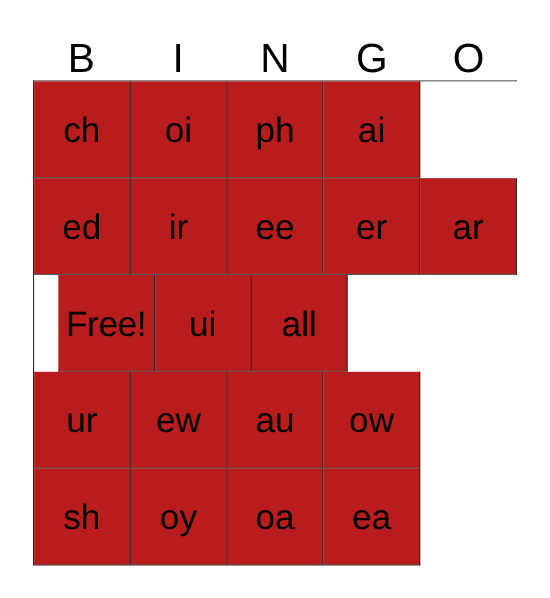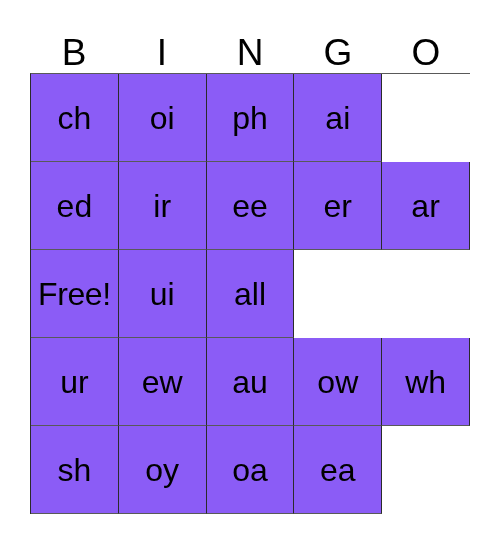--- a/index.html
+++ b/index.html
@@ -68,26 +68,27 @@
     height: 100%;
     box-sizing: border-box;
     border-right: 1px solid #2b2b2b;
     border-bottom: 1px solid #595959;
     display: flex;
     align-items: center;
     justify-content: center;
     font-size: 32px;
     line-height: 34px;
     color: #000000;
-    background: #8b5cf6;
+    background: #b91c1c;
     overflow: hidden;
     white-space: nowrap;
   }
   .bingo-cell.free-cell {
     letter-spacing: -0.4px;
+    margin-left: 22px;
   }
 </style>
 </head>
 <body>
 
 <div id="bingo-card">
 
   <div id="header-row">
     <div class="header-cell">B</div>
     <div class="header-cell">I</div>
@@ -117,21 +118,20 @@
       <div class="bingo-cell free-cell">Free!</div>
       <div class="bingo-cell">ui</div>
       <div class="bingo-cell">all</div>
     </div>
 
     <div class="bingo-row">
       <div class="bingo-cell">ur</div>
       <div class="bingo-cell">ew</div>
       <div class="bingo-cell">au</div>
       <div class="bingo-cell">ow</div>
-      <div class="bingo-cell">wh</div>
     </div>
 
     <div class="bingo-row">
       <div class="bingo-cell">sh</div>
       <div class="bingo-cell">oy</div>
       <div class="bingo-cell">oa</div>
       <div class="bingo-cell">ea</div>
     </div>
 
   </div>

